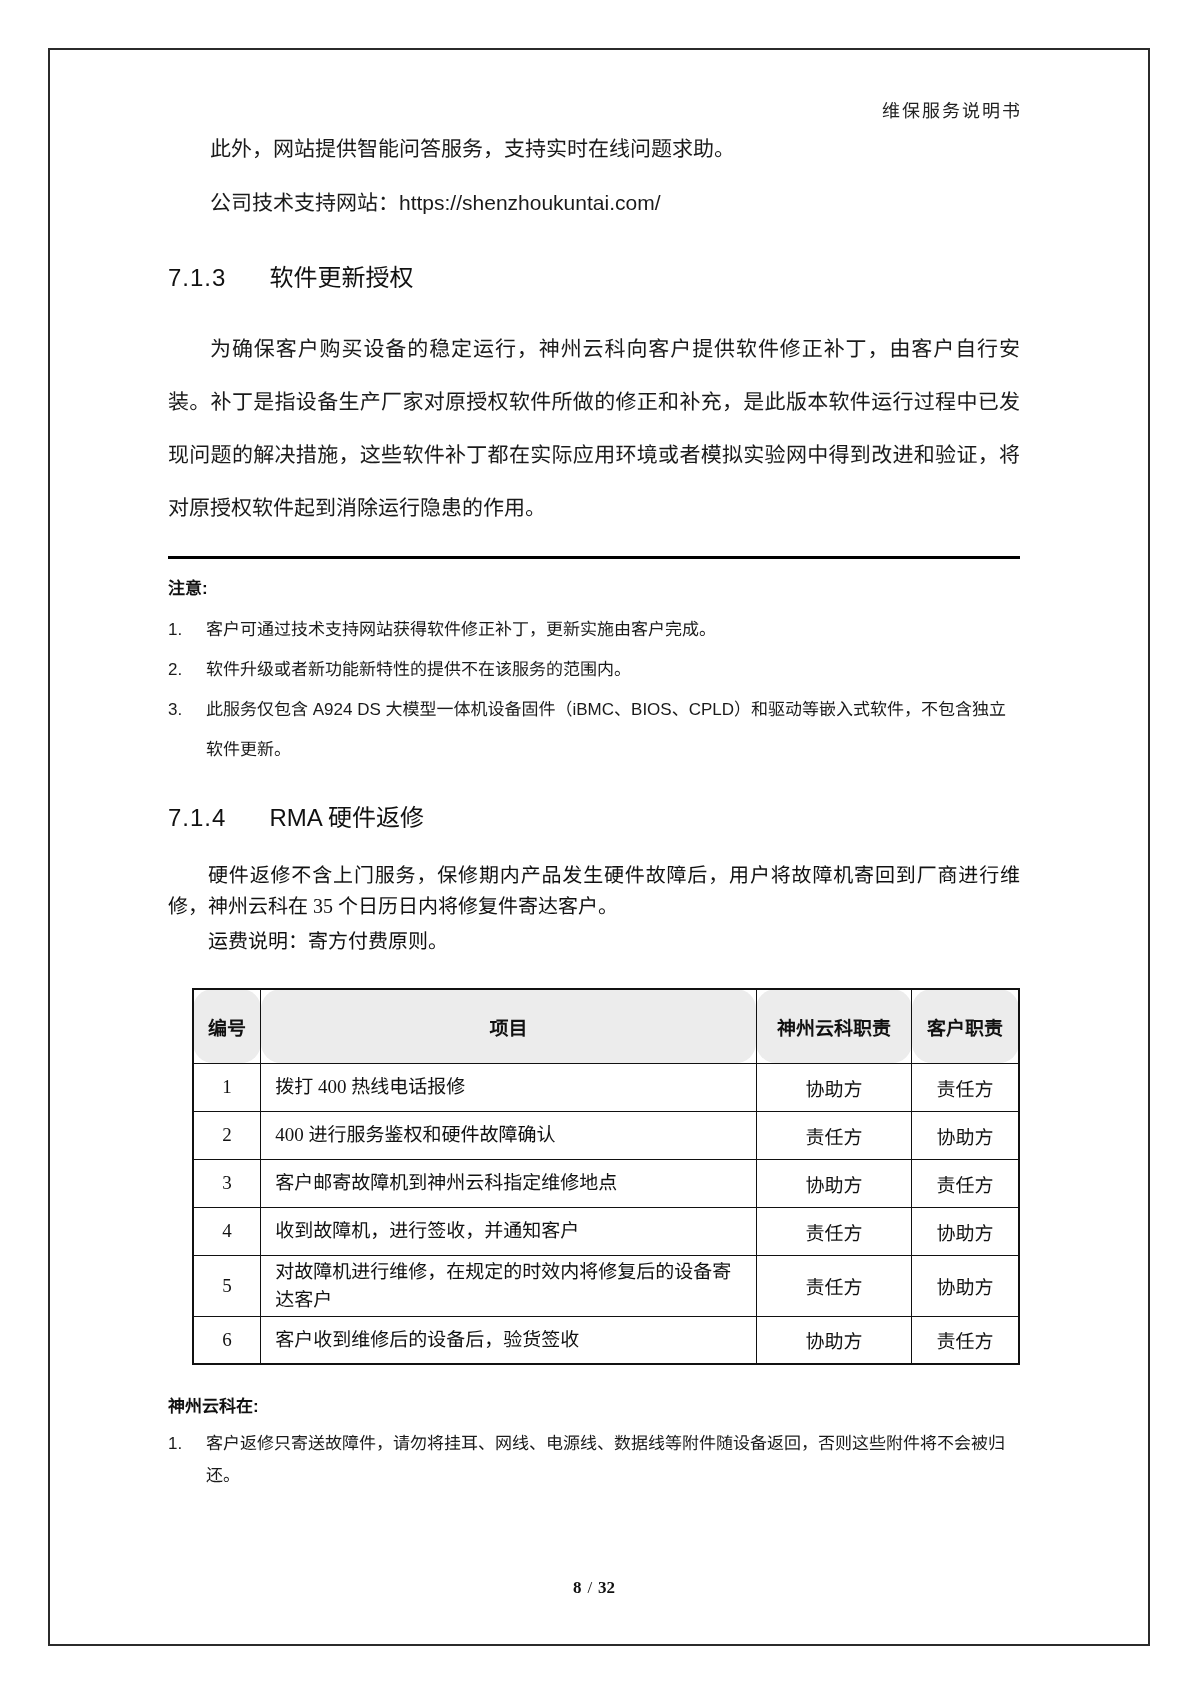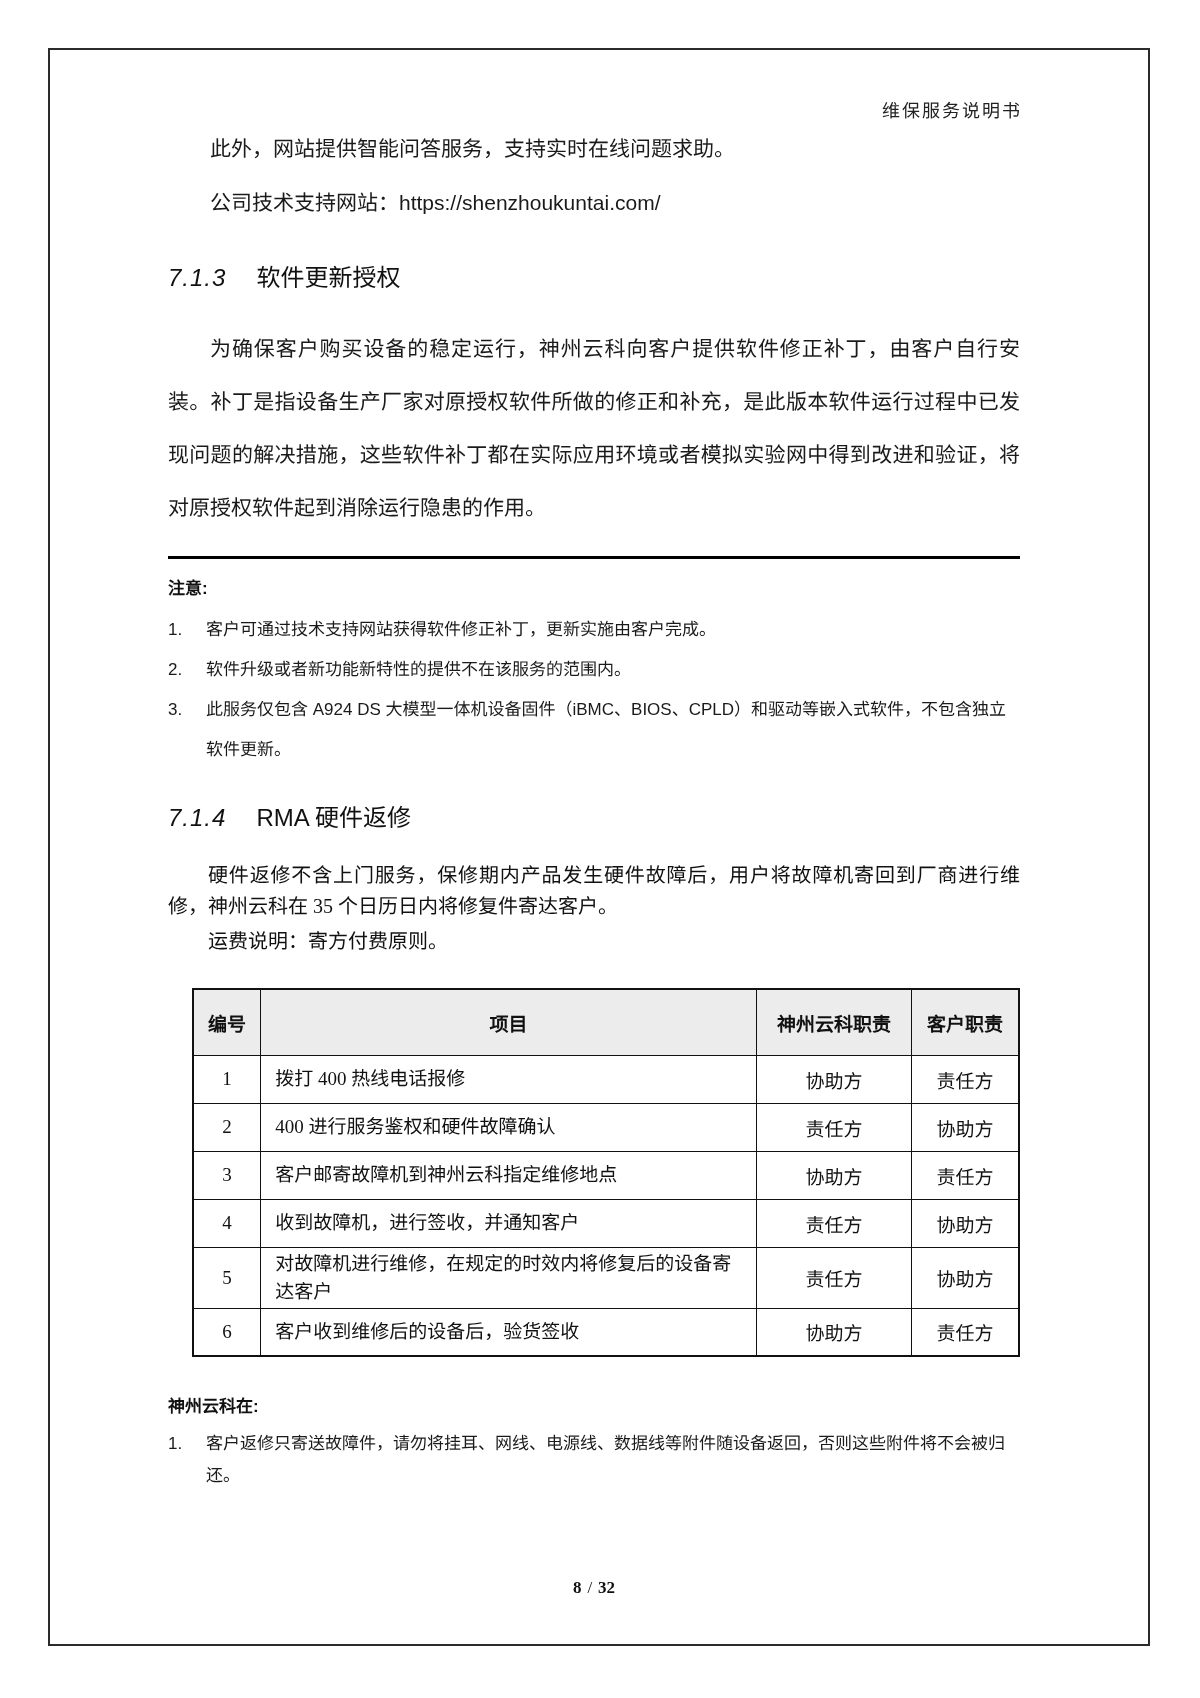--- a/index.html
+++ b/index.html
@@ -34,21 +34,21 @@
     font-size:21px;line-height:30px;color:#1a1a1a;
     text-indent:2em;margin:0;
   }
   .p-intro1{top:134px;}
   .p-intro2{top:188px;}
 
   .section-heading{
     top:258px;
     font-size:24px;font-weight:500;color:#111;margin:0;
   }
-  .section-heading .sec-num{margin-right:30px;letter-spacing:1px;font-style:italic;}
+  .section-heading .sec-num{margin-right:43px;letter-spacing:1px;}
   .h-714{top:798px;}
 
   .body-713{
     top:322px;
     font-size:21px;line-height:53px;color:#1a1a1a;
     text-indent:2em;text-align:justify;margin:0;
   }
 
   .divider{
     top:556px;height:3px;background:#000;
@@ -83,21 +83,21 @@
     font-family:"Liberation Serif","DejaVu Serif",serif;
     font-size:19px;color:#111;
     border:2.5px solid #111;
   }
   table.rma th,table.rma td{
     border:1.5px solid #111;
     text-align:center;vertical-align:middle;
     padding:2px 10px;box-sizing:border-box;
   }
   table.rma thead th{
-    background:#ececec;font-weight:600;height:66px;
+    background:#ececec;font-weight:600;height:74px;border-radius:20px;
   }
   table.rma tbody td{height:48px;}
   table.rma td.item{text-align:left;padding-left:14px;line-height:28px;}
   .col-no{width:8.2%;}
   .col-item{width:60%;}
   .col-vendor{width:18.8%;}
   .col-cust{width:13%;}
 
   .footer{
     position:absolute;top:1578px;left:168px;width:852px;

